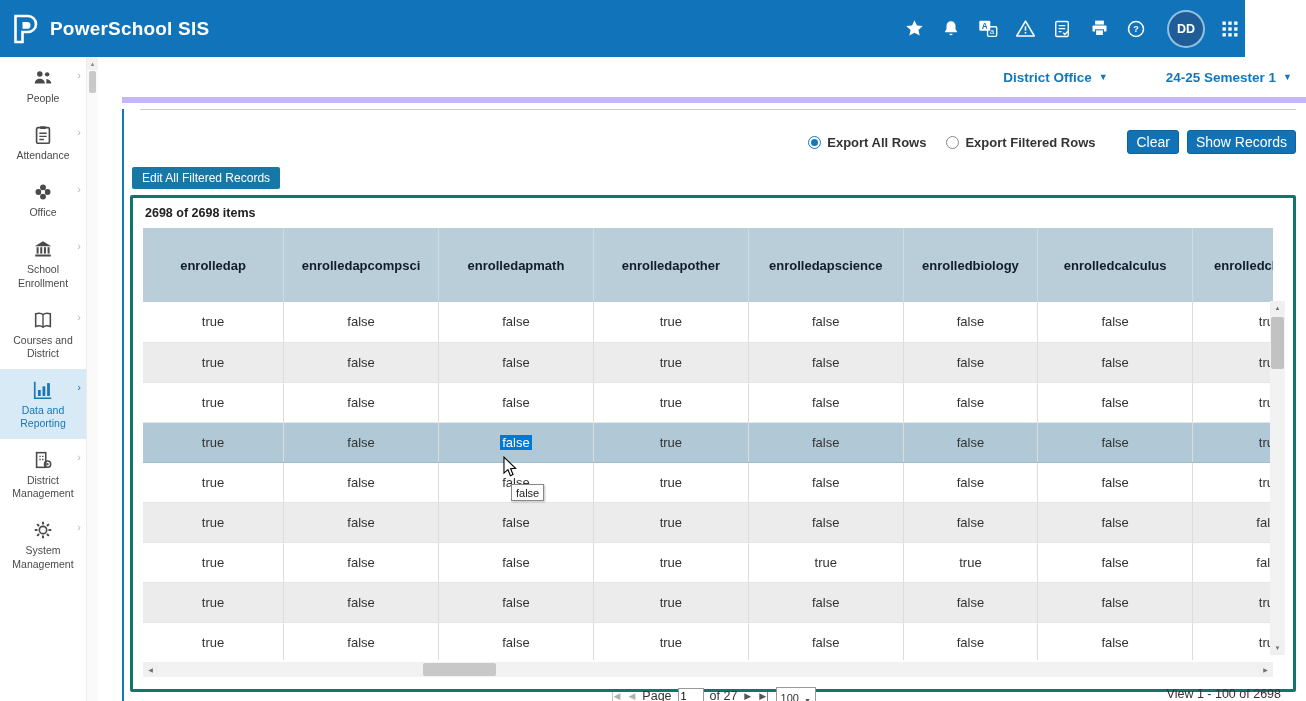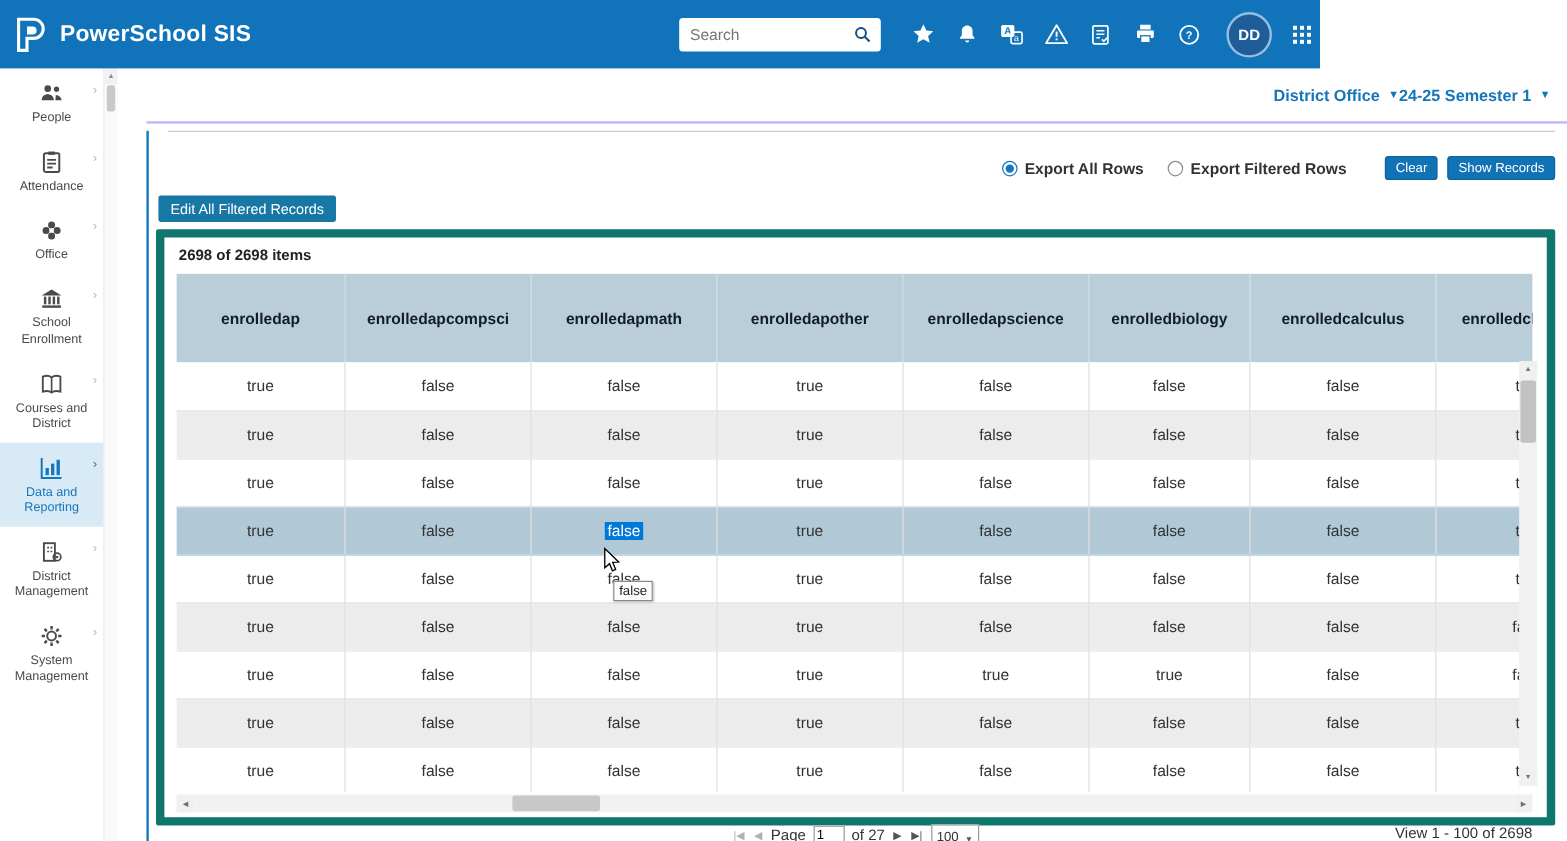--- a/index.html
+++ b/index.html
@@ -1,20 +1,20 @@
 <!DOCTYPE html>
 <html><head>
 <meta charset="utf-8">
 <style>
   * { margin:0; padding:0; box-sizing:border-box; }
   html,body { width:1306px; height:701px; overflow:hidden; background:#fff;
     font-family:"Liberation Sans", sans-serif; }
 
   
-  .appbar { position:absolute; left:0; top:0; width:1100px; height:57px;
+  .appbar { position:absolute; left:0; top:0; width:1245px; height:57px;
     background:#1173b9; display:flex; align-items:center; padding:0 12px; gap:10px; z-index:50; }
   .appbar .title { color:#fff; font-size:19px; font-weight:bold; letter-spacing:.2px; }
   .appbar .spacer { flex:1; }
   .searchbox { width:168px; height:28px; background:#fff; border-radius:3px;
     display:flex; align-items:center; padding:0 6px 0 9px; margin-right:14px; }
   .searchbox input { border:none; outline:none; flex:1; font-size:13px; color:#444;
     font-family:"Liberation Sans", sans-serif; min-width:0; }
   .iconrow { display:flex; align-items:center; gap:15px; margin-right:6px; }
   .hicon { width:22px; height:22px; display:flex; align-items:center; justify-content:center; cursor:pointer; }
   .avatar { width:34px; height:34px; border-radius:50%; background:#1f5d99; color:#fff;
@@ -33,45 +33,45 @@
 
   .side-scroll { position:absolute; left:86px; top:57px; width:12px; height:644px;
     background:#fafafa; border-left:1px solid #ececec; z-index:20; }
   .side-scroll .sarrow { height:13px; display:flex; align-items:center; justify-content:center;
     font-size:6px; color:#8a8a8a; background:#f1f1f1; }
   .side-scroll .sthumb { margin:1px 2px 0; height:22px; background:#c9c9c9; border-radius:2px; }
 
   
   .main { position:absolute; left:98px; top:57px; width:1208px; height:644px; }
   .context-bar { margin-left:24px; height:46px; display:flex; align-items:center;
-    justify-content:flex-end; padding-right:14px; border-bottom:2px solid #c4b5fd; }
+    justify-content:flex-end; gap:58px; padding-right:14px; border-bottom:6px solid #c4b5fd; }
   .ctx-link { color:#1577b8; font-size:13.5px; font-weight:bold; cursor:pointer;
     display:flex; align-items:center; gap:7px; }
   .ctx-link .caret { font-size:9px; }
 
   .content { margin-left:24px; border-left:2px solid #1478bd; height:596px; position:relative; }
   .panel-remnant { border-top:1px solid #ccc; margin:6px 10px 0 16px; height:0; }
 
   .toolbar { margin-top:20px; display:flex; align-items:center; justify-content:flex-end;
     gap:20px; padding-right:10px; }
   .radio-opt { display:flex; align-items:center; gap:6px; cursor:pointer; }
   .radio { width:13px; height:13px; border:1px solid #8a8a8a; border-radius:50%;
     display:inline-flex; align-items:center; justify-content:center; background:#fff; }
   .radio.selected { border-color:#1478bd; }
   .radio.selected::after { content:''; width:7px; height:7px; border-radius:50%; background:#1478bd; }
   .radio-label { font-size:13px; font-weight:bold; color:#333; }
   .btn { background:#1272b6; color:#fff; border:1px solid #0f62a0; border-radius:3px;
-    font-size:11px; padding:3px 8px; cursor:pointer; font-family:"Liberation Sans",sans-serif; }
+    font-size:14px; padding:3px 8px; cursor:pointer; font-family:"Liberation Sans",sans-serif; }
 
   .edit-row { margin:13px 0 0 8px; }
   .btn-edit { background:#1878a5; color:#fff; border:none; border-radius:2px;
     font-size:12px; padding:4px 10px; cursor:pointer; font-family:"Liberation Sans",sans-serif; }
 
   
-  .grid-panel { margin:6px 10px 0 6px; height:497px; border:7px solid #0f766e;
+  .grid-panel { margin:6px 10px 0 6px; height:497px; border:3px solid #0f766e;
     border-radius:2px; background:#fff; padding:8px; position:relative; }
   .items-count { font-size:12.5px; font-weight:bold; color:#222; margin:0 0 8px 4px; }
 
   .table-viewport { width:1130px; height:432px; overflow:hidden; margin-left:2px; position:relative; }
   table.grid { width:1205px; table-layout:fixed; border-collapse:collapse; }
   table.grid th { height:74px; background:#b9ced9; color:#121c2b; font-size:13px; font-weight:bold;
     text-align:center; vertical-align:middle; border-right:1px solid #cddbe3; cursor:pointer; }
   table.grid td { height:40px; font-size:13px; color:#333; text-align:center;
     border-right:1px solid #dcdcdc; border-bottom:1px solid #e5e5e5; cursor:default; }
   tr.row-plain td { background:#fff; }
@@ -119,29 +119,20 @@
 <div class="appbar">
   <span class="hicon" style="width:28px;height:30px">
     <svg width="26" height="30" viewBox="0 0 26 30">
       <path d="M2.5 2h12.5a8 8 0 010 16H9.5V28h-7z" fill="none" stroke="#fff" stroke-width="2.6"></path>
       <path d="M9.5 8h4.6a3.4 3.4 0 010 6.8H9.5z" fill="#fff"></path>
     </svg>
   </span>
   <span class="title">PowerSchool SIS</span>
   <span class="spacer"></span>
 
-  <span class="searchbox">
-    <input type="text" placeholder="Search" style="">
-    <span class="hicon" style="width:18px;height:18px">
-      <svg width="18" height="18" viewBox="0 0 24 24">
-        <circle cx="10" cy="10" r="5.5" fill="none" stroke="#15507a" stroke-width="2.2"></circle>
-        <path d="M14.2 14.2l5.3 5.3" stroke="#15507a" stroke-width="2.2"></path>
-      </svg>
-    </span>
-  </span>
 
   <span class="iconrow">
     <span class="hicon">
       <svg width="21" height="21" viewBox="0 0 24 24">
         <path d="M12 2.5l2.8 6 6.6.7-4.9 4.4 1.4 6.5L12 16.8l-5.9 3.3 1.4-6.5-4.9-4.4 6.6-.7z" fill="#fff"></path>
       </svg>
     </span>
     <span class="hicon">
       <svg width="20" height="20" viewBox="0 0 24 24">
         <path d="M12 2.8c-3 0-5.4 2.4-5.4 5.4v4.2L4.8 15v1h14.4v-1l-1.8-2.6V8.2c0-3-2.4-5.4-5.4-5.4z" fill="#fff"></path>

